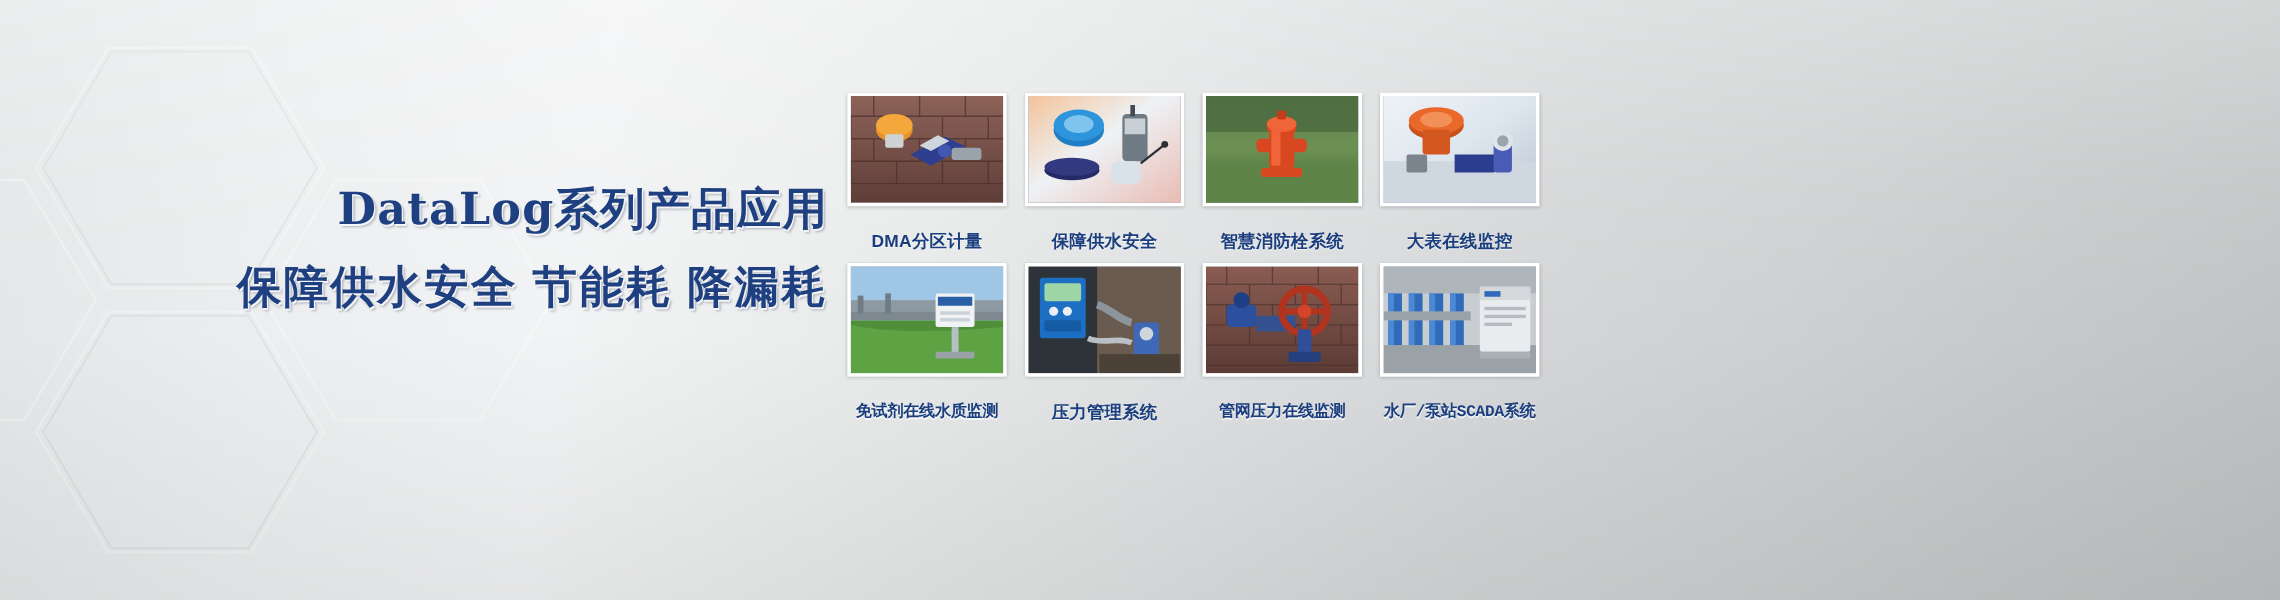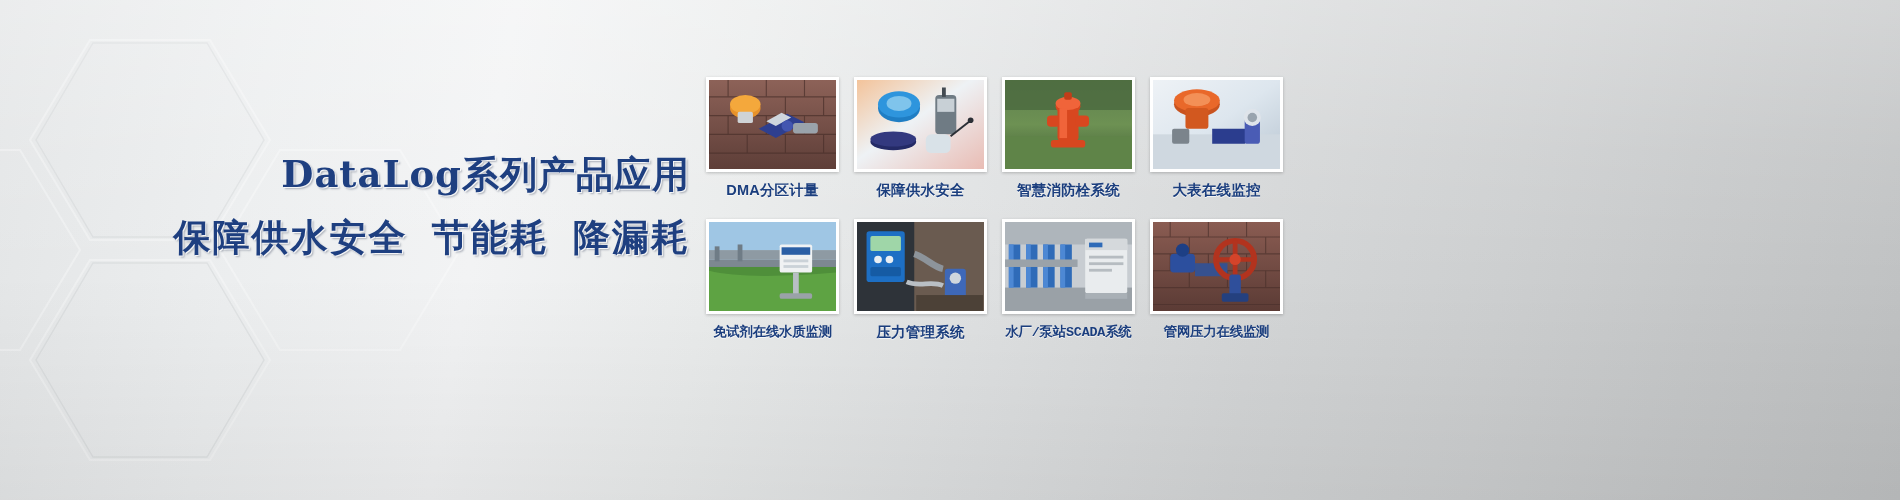--- a/index.html
+++ b/index.html
@@ -57,21 +57,21 @@
     font-weight: 700;
     color: #1e3f80;
     letter-spacing: 1px;
     white-space: nowrap;
     text-shadow:
        1px 1px 0 rgba(255,255,255,.85),
        2px 2px 2px rgba(90,100,120,.45);
   }
   #hl-1 { font-size: 37px; line-height: 52px; }
   #hl-2 {
-    font-family: Liberation Mono, monospace;
+    font-family: Liberation Sans, sans-serif;
     font-size: 37px;
     line-height: 52px;
     margin-top: 14px;
     letter-spacing: 2px;
   }
 
   
   #grid {
     position: absolute;
     left: 706px;
@@ -89,21 +89,21 @@
     width: 133px;
     height: 95px;
     border: 3px solid #ffffff;
     background: #9aa3ad;
     overflow: hidden;
     position: relative;
     box-shadow: 0 1px 3px rgba(0,0,0,.22);
   }
   .thumb svg { display: block; width: 100%; height: 100%; }
   .cap {
-    margin-top: 9px;
+    margin-top: 20px;
     text-align: center;
     font-size: 14.5px;
     font-weight: 700;
     color: #1b3e7e;
     white-space: nowrap;
     letter-spacing: .2px;
     text-shadow: 0 1px 0 rgba(255,255,255,.7);
   }
   .cap.small { font-size: 13.4px; letter-spacing: -.2px; font-family: Liberation Mono, monospace; }
 </style>
@@ -287,20 +287,47 @@
           <circle cx="103" cy="60" r="6" fill="#cfd6dd"></circle>
           <rect x="62" y="78" width="70" height="17" fill="#4c4137"></rect>
         </svg>
       </div>
       <div class="cap">压力管理系统</div>
     </div>
 
     <div class="cell">
       <div class="thumb">
         <svg viewBox="0 0 133 95" preserveAspectRatio="none">
+          <defs>
+              <linearGradient id="brick2" x1="0" y1="0" x2="0" y2="1">
+            <stop offset="0" stop-color="#8a5c52"></stop>
+                <stop offset="1" stop-color="#5b3b35"></stop>
+              </linearGradient>
+            </defs>
+          <rect width="133" height="95" fill="url(#brick2)"></rect>
+          <g stroke="#4a302b" stroke-width="1.2" opacity=".65">
+            <path d="M0 16H133M0 34H133M0 52H133M0 70H133M0 88H133"></path>
+            <path d="M18 0V16M58 0V16M98 0V16M0 16V34M38 16V34M78 16V34M118 16V34M18 34V52M58 34V52M98 34V52M0 52V70M38 52V70M78 52V70M118 52V70"></path>
+          </g>
+          <rect x="18" y="34" width="26" height="20" rx="4" fill="#2c4f9e"></rect>
+          <circle cx="31" cy="30" r="7" fill="#1d3f85"></circle>
+          <path d="M44 44h34v14H44z" fill="#36518f"></path>
+          <circle cx="86" cy="40" r="20" fill="none" stroke="#b2331e" stroke-width="6"></circle>
+          <path d="M66 40h40M86 20v40" stroke="#b2331e" stroke-width="5"></path>
+          <circle cx="86" cy="40" r="6" fill="#d4442a"></circle>
+          <rect x="80" y="56" width="12" height="22" rx="3" fill="#2f4f9b"></rect>
+          <rect x="72" y="76" width="28" height="9" rx="2" fill="#24407f"></rect>
+        </svg>
+      </div>
+      <div class="cap small">管网压力在线监测</div>
+    </div>
+
+    <div class="cell">
+      <div class="thumb">
+        <svg viewBox="0 0 133 95" preserveAspectRatio="none">
           <rect width="133" height="95" fill="#c8cdd2"></rect>
           <rect y="0" width="133" height="24" fill="#aeb5bb"></rect>
           <rect y="70" width="133" height="25" fill="#9aa1a7"></rect>
           <g fill="#2f6bb8">
             <rect x="4" y="24" width="12" height="46"></rect>
               <rect x="22" y="24" width="12" height="46"></rect>
             <rect x="40" y="24" width="12" height="46"></rect>
               <rect x="58" y="24" width="12" height="46"></rect>
           </g>
           <g fill="#4d88d4">
@@ -314,42 +341,15 @@
           <rect x="84" y="18" width="44" height="12" fill="#d5d9dc"></rect>
           <rect x="88" y="22" width="14" height="5" fill="#2f6bb8"></rect>
           <rect x="88" y="36" width="36" height="3" fill="#b6bcc1"></rect>
           <rect x="88" y="43" width="36" height="3" fill="#b6bcc1"></rect>
           <rect x="88" y="50" width="24" height="3" fill="#b6bcc1"></rect>
           <rect x="84" y="76" width="44" height="6" fill="#a9b0b6"></rect>
         </svg>
       </div>
       <div class="cap small">水厂/泵站SCADA系统</div>
     </div>
-
-    <div class="cell">
-      <div class="thumb">
-        <svg viewBox="0 0 133 95" preserveAspectRatio="none">
-          <defs>
-              <linearGradient id="brick2" x1="0" y1="0" x2="0" y2="1">
-            <stop offset="0" stop-color="#8a5c52"></stop>
-                <stop offset="1" stop-color="#5b3b35"></stop>
-              </linearGradient>
-            </defs>
-          <rect width="133" height="95" fill="url(#brick2)"></rect>
-          <g stroke="#4a302b" stroke-width="1.2" opacity=".65">
-            <path d="M0 16H133M0 34H133M0 52H133M0 70H133M0 88H133"></path>
-            <path d="M18 0V16M58 0V16M98 0V16M0 16V34M38 16V34M78 16V34M118 16V34M18 34V52M58 34V52M98 34V52M0 52V70M38 52V70M78 52V70M118 52V70"></path>
-          </g>
-          <rect x="18" y="34" width="26" height="20" rx="4" fill="#2c4f9e"></rect>
-          <circle cx="31" cy="30" r="7" fill="#1d3f85"></circle>
-          <path d="M44 44h34v14H44z" fill="#36518f"></path>
-          <circle cx="86" cy="40" r="20" fill="none" stroke="#b2331e" stroke-width="6"></circle>
-          <path d="M66 40h40M86 20v40" stroke="#b2331e" stroke-width="5"></path>
-          <circle cx="86" cy="40" r="6" fill="#d4442a"></circle>
-          <rect x="80" y="56" width="12" height="22" rx="3" fill="#2f4f9b"></rect>
-          <rect x="72" y="76" width="28" height="9" rx="2" fill="#24407f"></rect>
-        </svg>
-      </div>
-      <div class="cap small">管网压力在线监测</div>
-    </div>
   </div>
 
 </div>
 
 </body></html>

